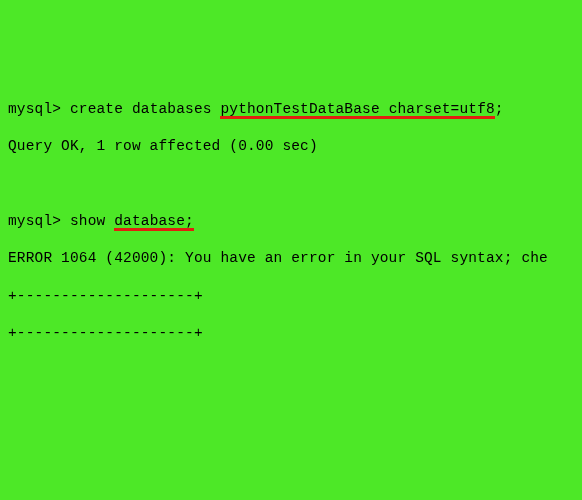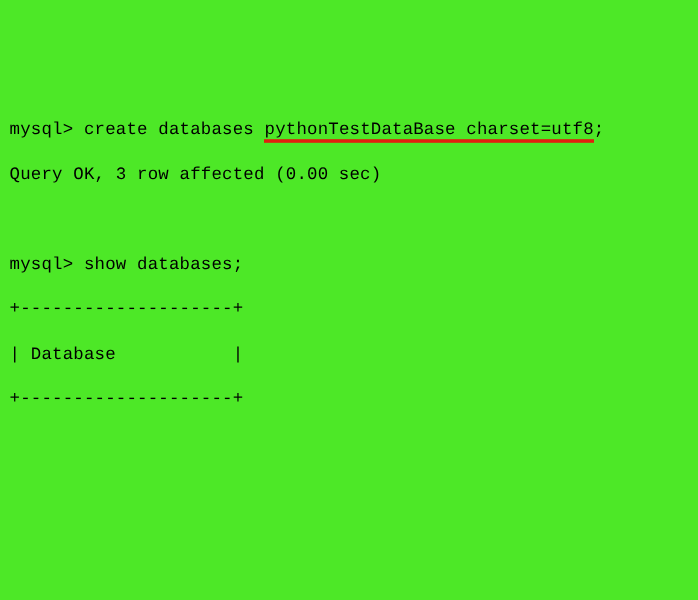--- a/index.html
+++ b/index.html
@@ -31,25 +31,25 @@
     }
     .u1::after { left: 0; right: 0; bottom: -1px; }
   </style>
 </head>
 <body>
 
 
 
 <div>
 <div class="line"><span>mysql&gt; </span><span>create databases </span><span class="underline-red u1">pythonTestDataBase charset=utf8</span><span>;</span></div>
-<div class="line">Query OK, 3 row affected (0.00 sec)</div>
+<div class="line">Query OK, 1 row affected (0.00 sec)</div>
 <div class="line"> </div>
-<div class="line"><span>mysql&gt; </span><span>show databases;</span></div>
+<div class="line"><span>mysql&gt; </span><span>show </span><span class="underline-red">database;</span></div>
+<div class="line">ERROR 1064 (42000): You have an error in your SQL syntax; che</div>
 <div class="line">+--------------------+</div>
-<div class="line">| Database           |</div>
 <div class="line">+--------------------+</div>
 
 
 
 
 
 
 
 
 

